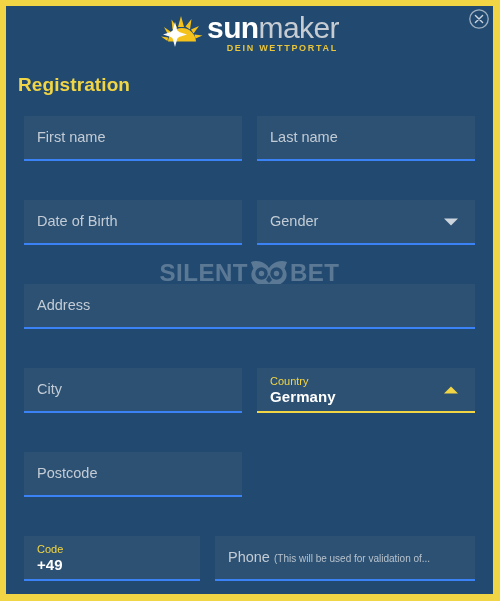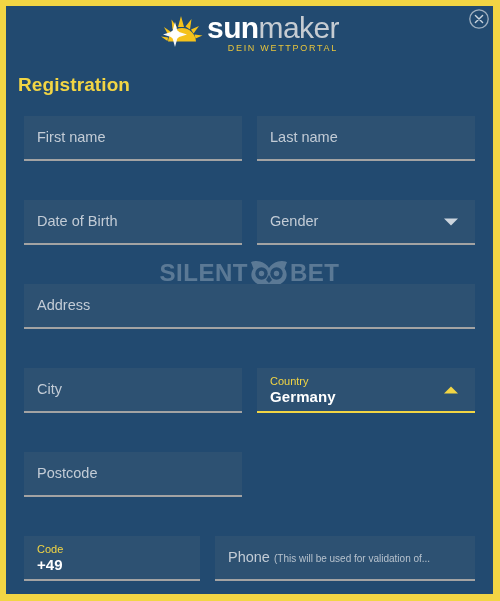--- a/index.html
+++ b/index.html
@@ -83,21 +83,21 @@
     font-weight: bold;
   }
   #logo-word .lw-light {
     color: #c6ccd2;
     font-weight: normal;
   }
   #logo-tag {
     color: #e8c53c;
     font-size: 9px;
     letter-spacing: 1.7px;
-    font-weight: normal;
+    font-weight: bold;
     line-height: 11px;
     margin-top: 0px;
     margin-right: 1px;
     white-space: nowrap;
   }
 
   
   #page-title {
     position: absolute;
     left: 12px;
@@ -147,21 +147,21 @@
 
   .form-row {
     display: flex;
     gap: 15px;
   }
 
   .field {
     position: relative;
     background: #2d5172;
     height: 45px;
-    border-bottom: 2px solid #a3a3a3;
+    border-bottom: 2px solid #3b82f6;
     padding: 0 13px;
     display: flex;
     flex-direction: column;
     justify-content: center;
     cursor: text;
     overflow: hidden;
   }
   .field.active {
     border-bottom-color: #f2d544;
   }

